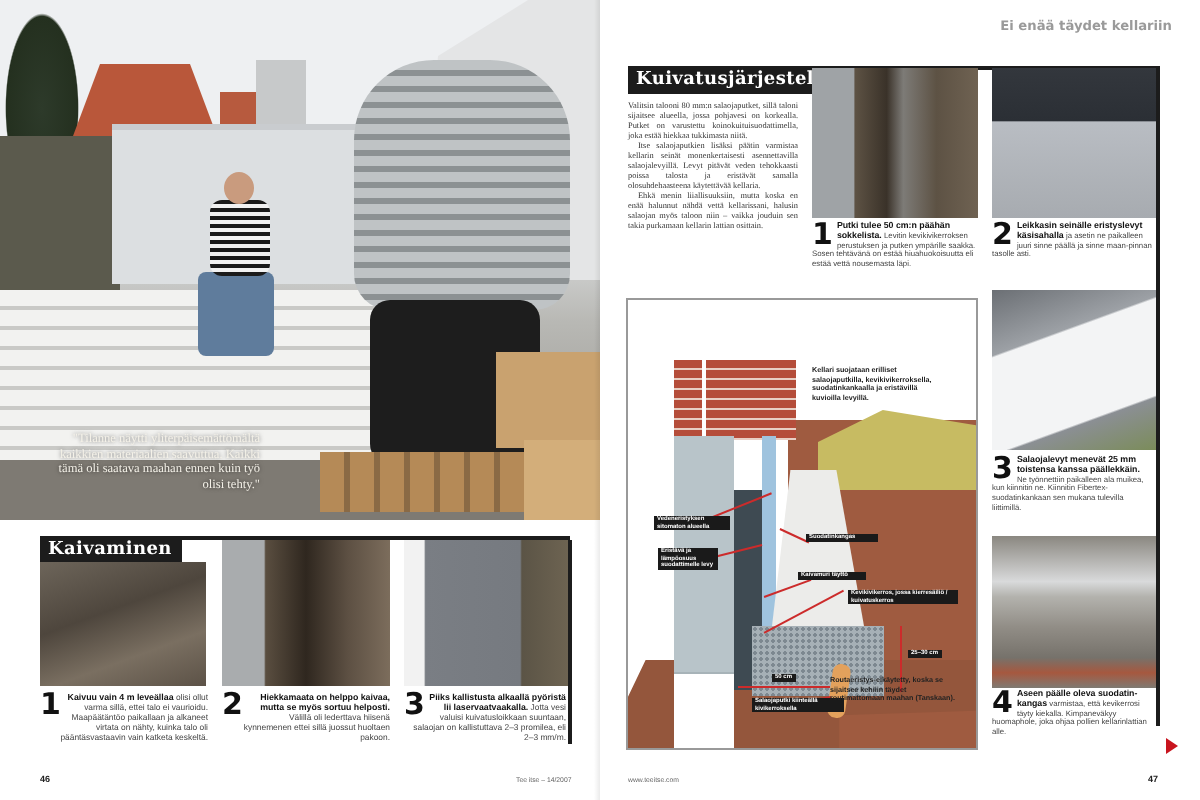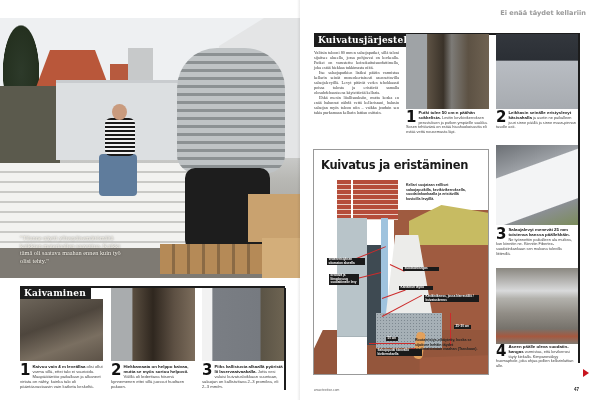--- a/index.html
+++ b/index.html
@@ -1,20 +1,20 @@
 <!DOCTYPE html>
 <html><head>
 <meta charset="utf-8">
 <style>
   * { box-sizing: border-box; margin: 0; padding: 0; }
   html, body { width: 600px; height: 400px; overflow: hidden; background: #fff; }
   body { position: relative; font-family: "Liberation Sans", sans-serif; color: #222; }
 
   .spread { position: absolute; left: 0; top: 0; width: 600px; height: 400px; }
-  .page-left { position: absolute; left: 0; top: 18px; width: 300px; height: 292px; background: #fff; }
+  .page-left { position: absolute; left: 0; top: 0; width: 300px; height: 292px; background: #fff; text-align: right; }
   .page-right { position: absolute; left: 300px; top: 0; width: 300px; height: 400px; background: #fff; }
   .gutter { position: absolute; left: 297px; top: 0; width: 6px; height: 400px;
             background: linear-gradient(to right, rgba(0,0,0,0) 0%, rgba(0,0,0,0.08) 50%, rgba(0,0,0,0) 100%); }
 
   
   .hero { position: absolute; left: 0; top: 0; width: 300px; height: 260px; overflow: hidden;
           background: linear-gradient(#e9ecef 0%, #e4e6e8 40%, #b8b8b4 62%, #8d8a84 100%); }
   .hero .sky { position: absolute; left: 0; top: 0; width: 300px; height: 90px; background: #eef0f2; }
   .hero .tree { position: absolute; left: 0; top: 0; width: 42px; height: 90px;
                 background: radial-gradient(ellipse at 50% 60%, #2d3a2a 0%, #24301f 60%, transparent 62%); }
@@ -211,21 +211,20 @@
     <div class="d-bricks2"></div>
     <div class="d-wall">
       <div class="d-wall-inner"></div>
     </div>
     <div class="d-insul"></div>
     <div class="d-membrane"></div>
     <div class="d-fill"></div>
     <div class="d-gravel"></div>
     <div class="d-pipe"></div>
 
-    <div class="dtitle">Kuivatus ja eristäminen</div>
     <div class="intro">Kellari suojataan erilliset salaojaputkilla, kevikivikerroksella, suodatinkankaalla ja eristävillä kuvioilla levyillä.</div>
 
     <div class="d-line" style="left:30px; top:113px; width:45px; transform:rotate(-22deg);"></div>
     <div class="d-label" style="left:13px; top:108px; width:38px;">Vedeneristyksen sitomaton alueella</div>
 
     <div class="d-line" style="left:35px; top:130px; width:33px; transform:rotate(-14deg);"></div>
     <div class="d-label" style="left:15px; top:124px; width:30px;">Eristävä ja lämpöosuus suodattimelle levy</div>
 
     <div class="d-line" style="left:76px; top:114px; width:16px; transform:rotate(25deg);"></div>
     <div class="d-label" style="left:89px; top:117px; width:36px;">Suodatinkangas</div>

